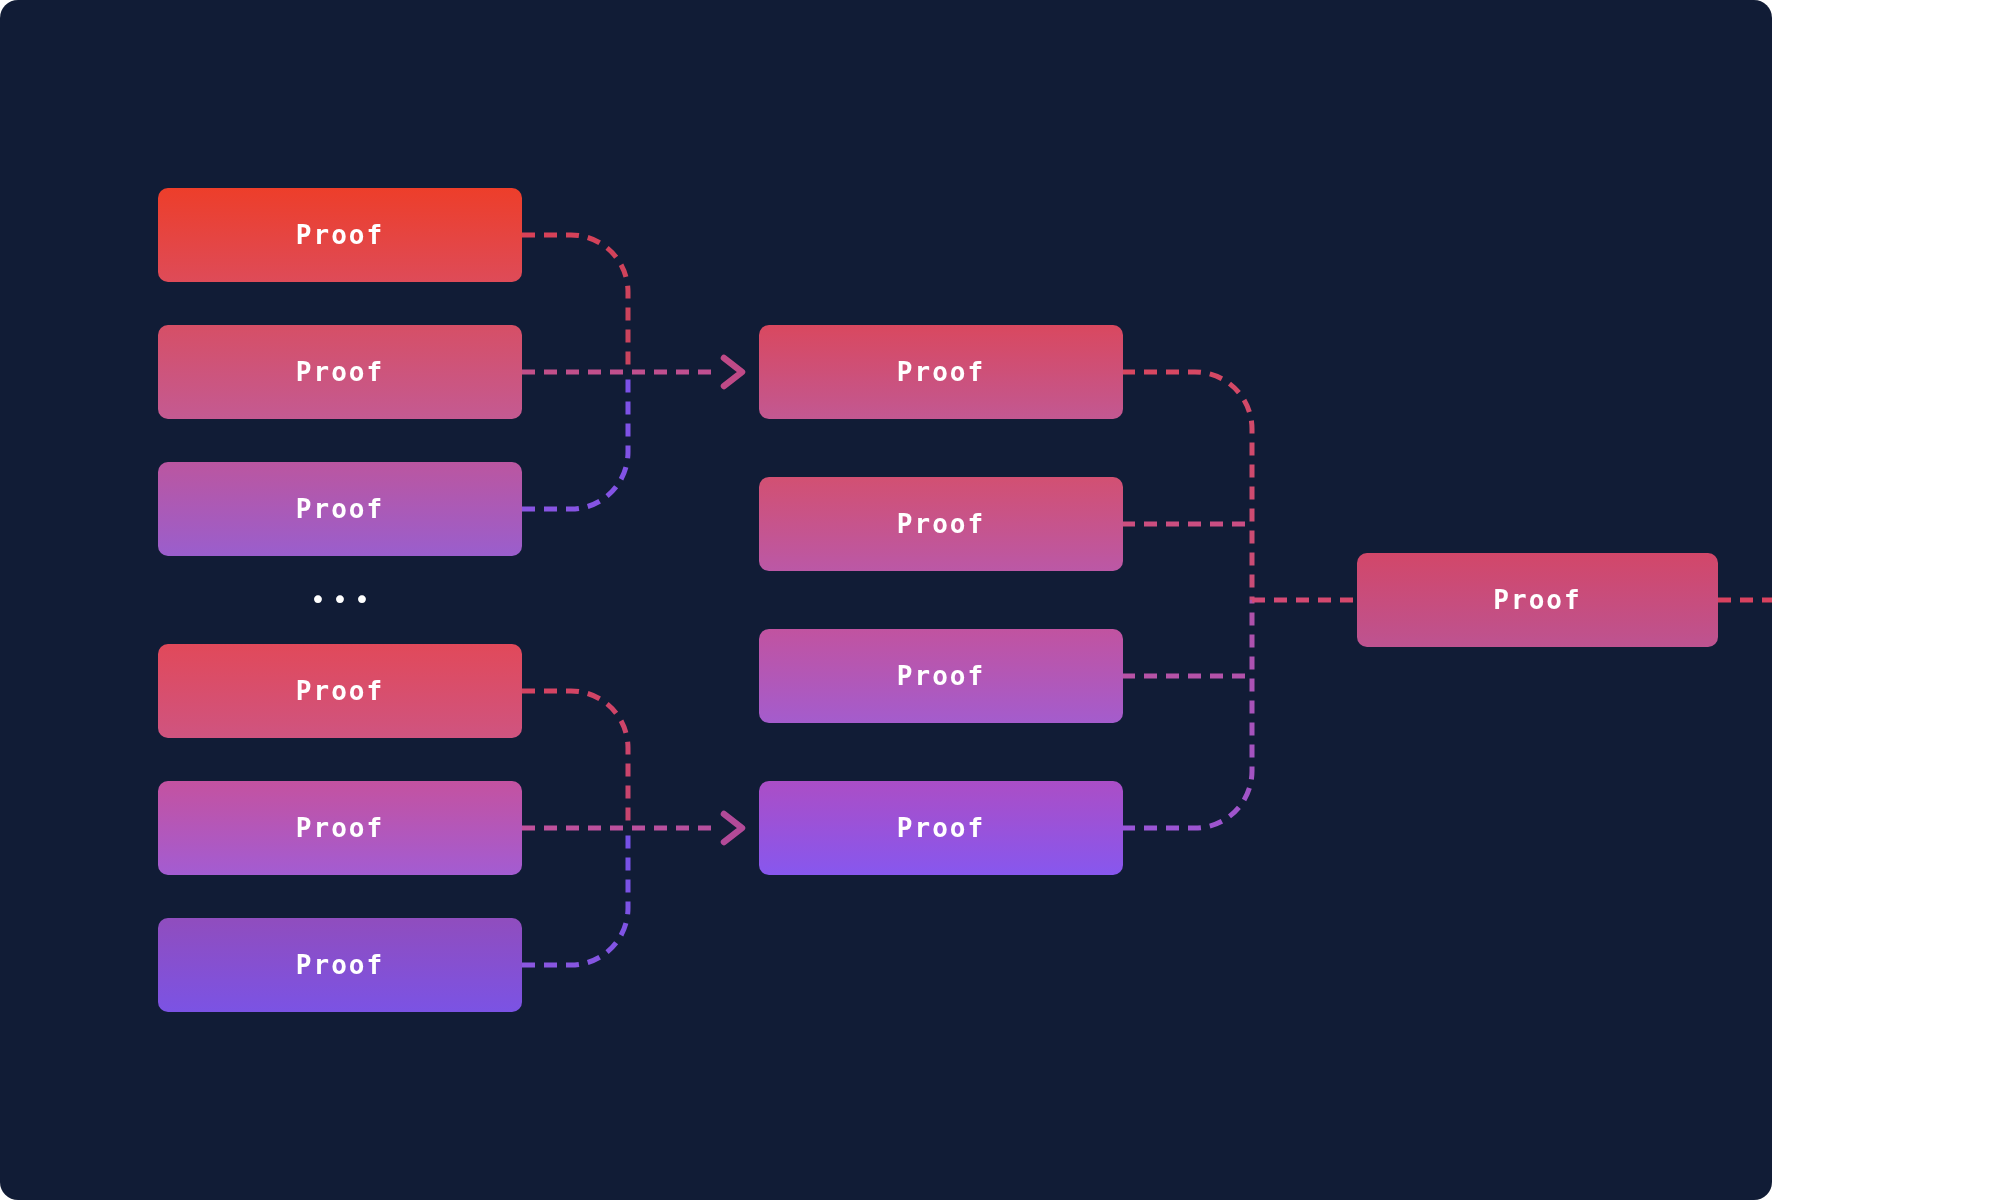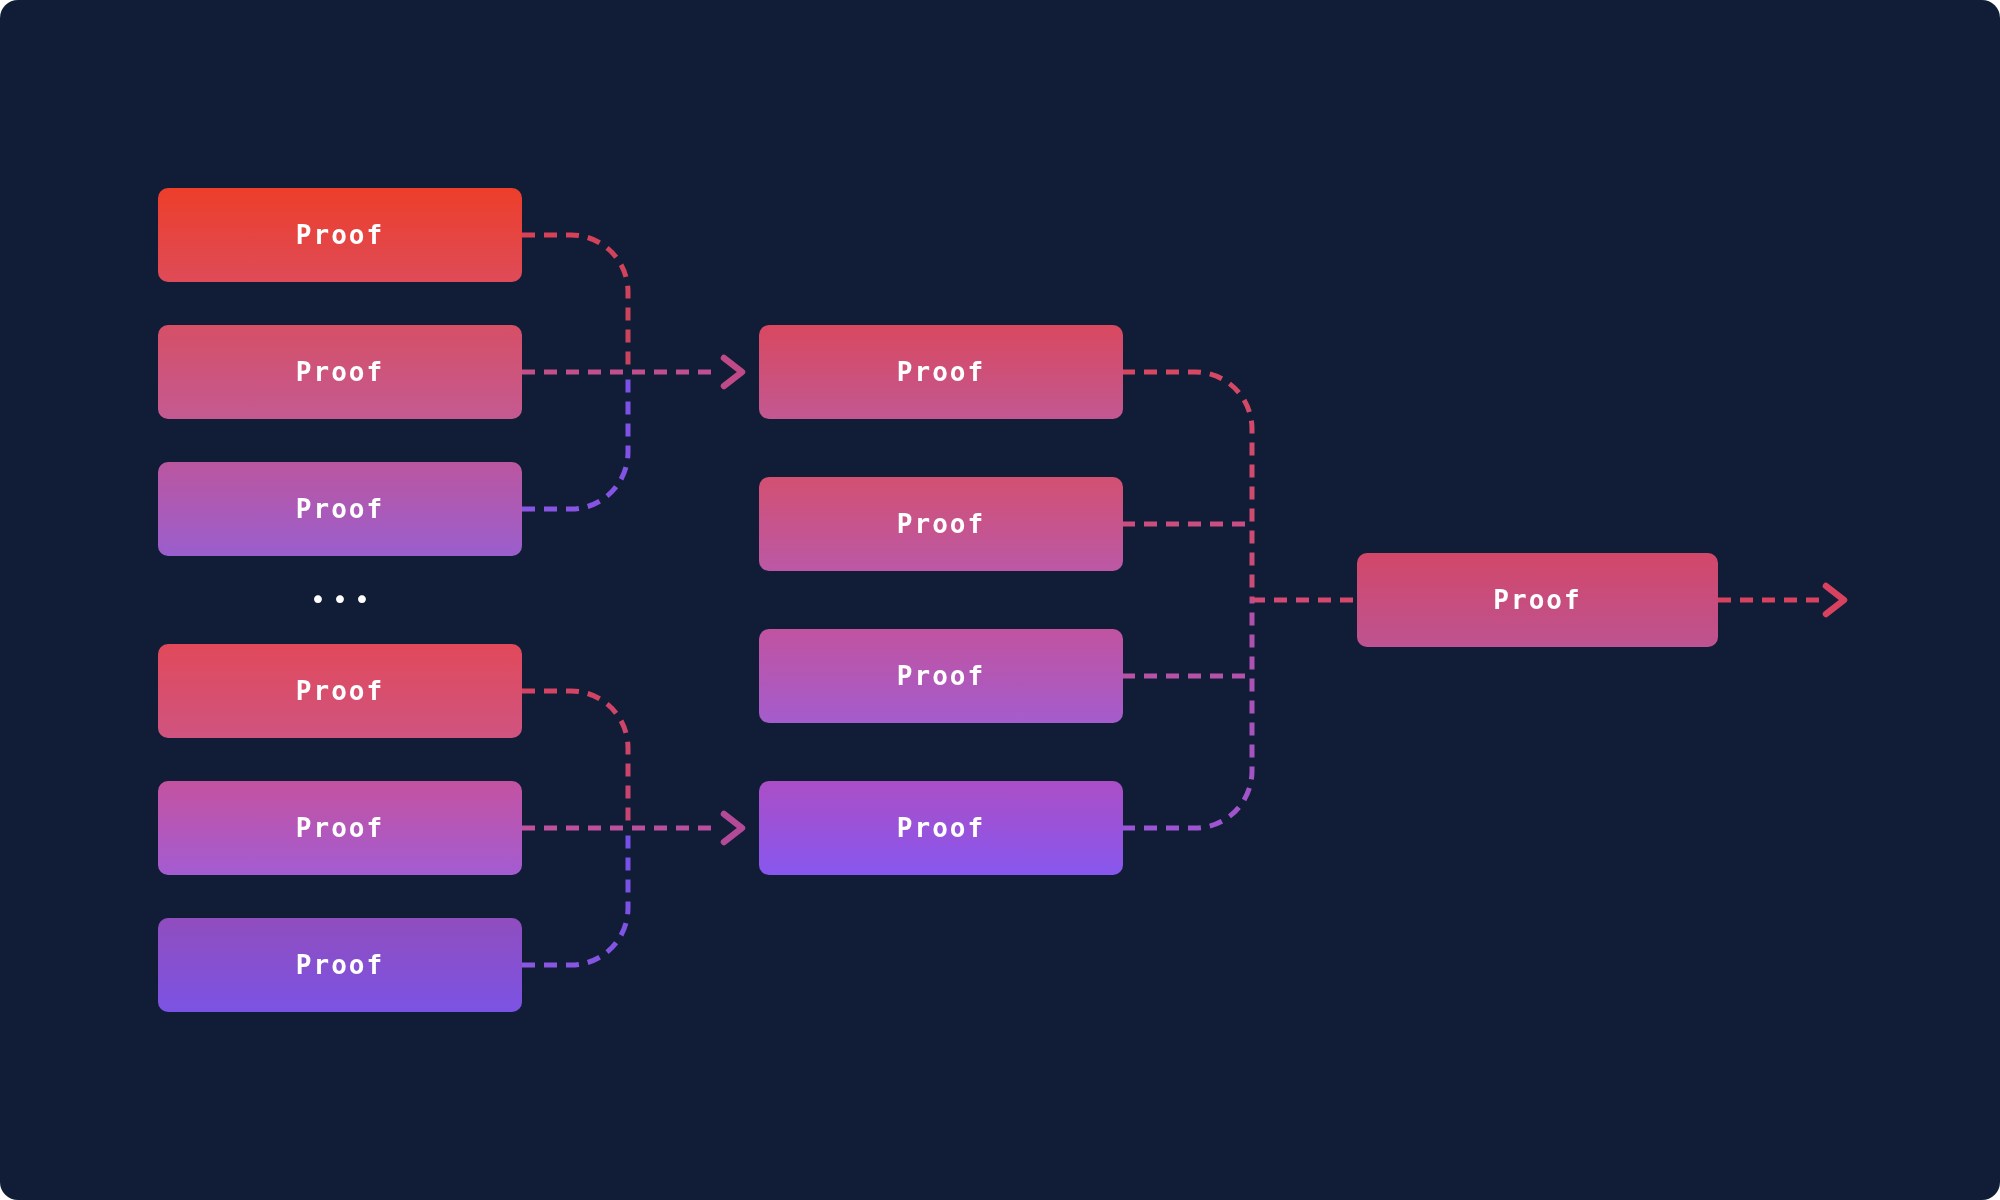--- a/index.html
+++ b/index.html
@@ -3,21 +3,21 @@
 <meta charset="utf-8">
 <style>
   html, body {
     margin: 0;
     padding: 0;
     background: #ffffff;
     font-family: "DejaVu Sans", "Liberation Sans", sans-serif;
   }
   .stage {
     position: relative;
-    width: 2000px;
+    width: 1772px;
     height: 1200px;
   }
   .canvas {
     position: absolute;
     inset: 0;
     border-radius: 18px;
     overflow: hidden;
   }
   .wires {
     position: absolute;

